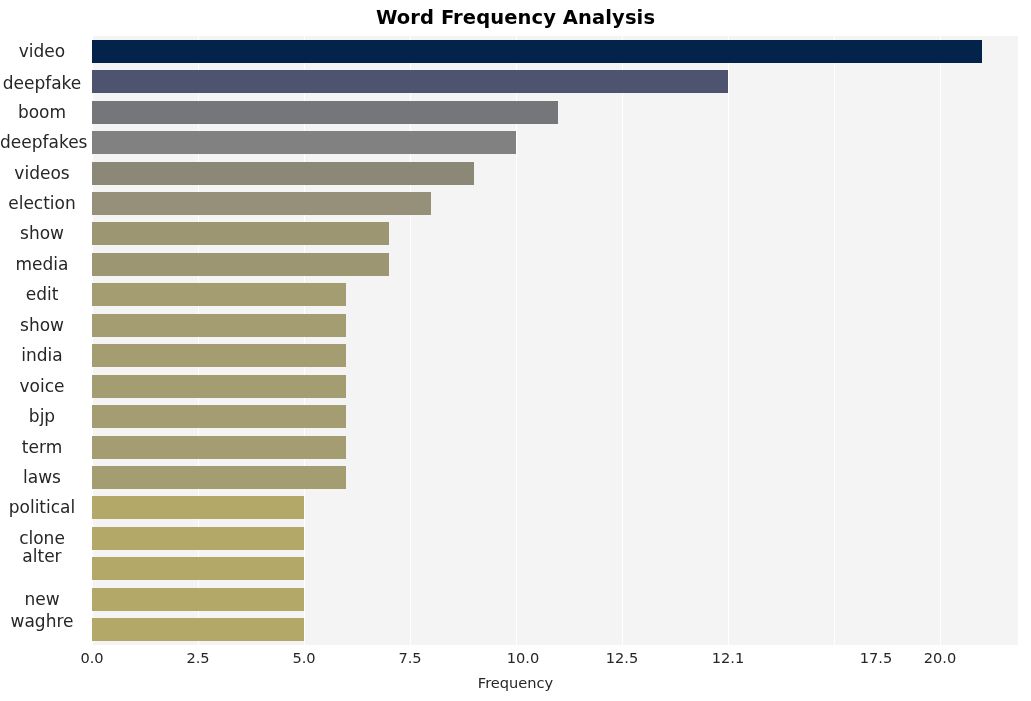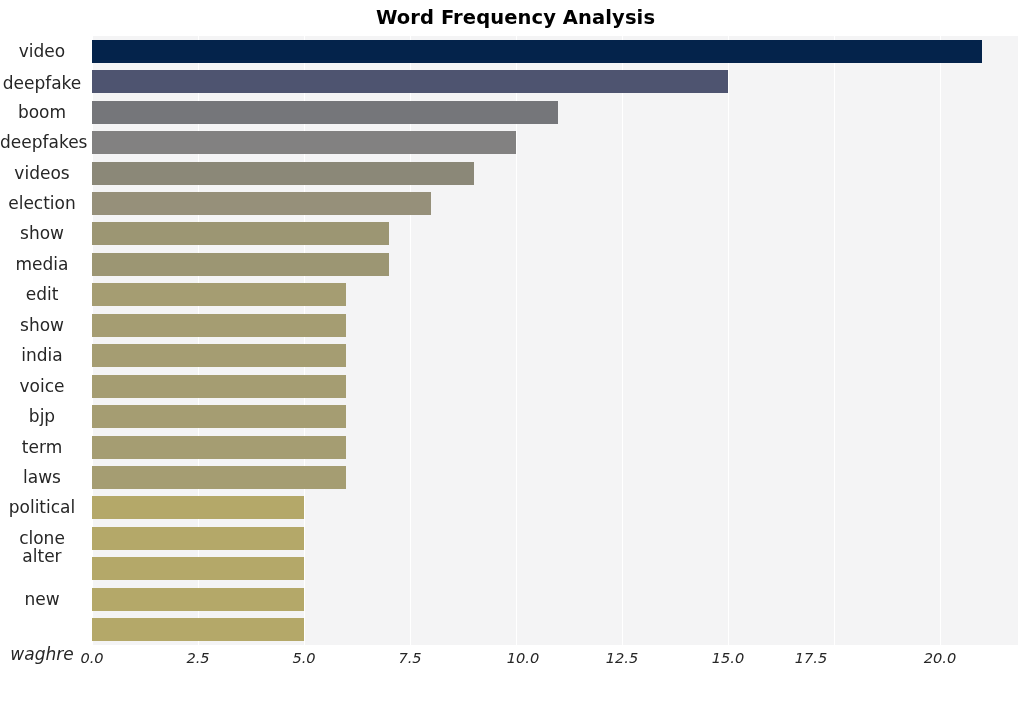--- a/index.html
+++ b/index.html
@@ -80,21 +80,20 @@
     text-align: center;
     font-size: 17px;
     color: #262626;
   }
   #x-ticks {
     position: absolute;
     left: 0;
     top: 648px;
     width: 1031px;
     height: 24px;
-    font-style: italic;
   }
   #x-ticks .xtick {
     position: absolute;
     top: 0;
     width: 80px;
     margin-left: -40px;
     text-align: center;
     font-size: 14.6px;
     color: #262626;
     line-height: 20px;
@@ -165,29 +164,30 @@
       <div class="ylabel" style="top: 277.775px; margin-left: 32px;">show</div>
       <div class="ylabel" style="top: 308.225px;">india</div>
       <div class="ylabel" style="top: 338.675px;">voice</div>
       <div class="ylabel" style="top: 369.125px; padding-left: 40px;">bjp</div>
       <div class="ylabel" style="top: 399.575px;">term</div>
       <div class="ylabel" style="top: 430.025px;">laws</div>
       <div class="ylabel" style="top: 460.475px;">political</div>
       <div class="ylabel" style="top: 490.925px;">clone</div>
       <div class="ylabel" style="top: 509px; padding-left: 12px;">alter</div>
       <div class="ylabel" style="top: 551.825px;">new</div>
-      <div class="ylabel" style="top: 607px; font-style: italic;">waghre</div>
+      <div class="ylabel" style="top: 574px;">waghre</div>
     </div>
 
   <div id="x-ticks">
       <div class="xtick" style="left: 92px;">0.0</div>
       <div class="xtick" style="left: 197.998px;">2.5</div>
       <div class="xtick" style="left: 303.996px;">5.0</div>
       <div class="xtick" style="left: 409.995px;">7.5</div>
       <div class="xtick" style="left: 523px;">10.0</div>
       <div class="xtick" style="left: 621.991px;">12.5</div>
-      <div class="xtick" style="left: 727.989px;">15.0</div>
-      <div class="xtick" style="left: 811px;">17.5</div>
+      <div class="xtick" style="left: 727.989px;">12.1</div>
+      <div class="xtick" style="left: 876px;">17.5</div>
       <div class="xtick" style="left: 939.985px;">20.0</div>
     </div>
 
+  <div id="x-axis-label">Frequency</div>
 
 </div>
 
 </body></html>

